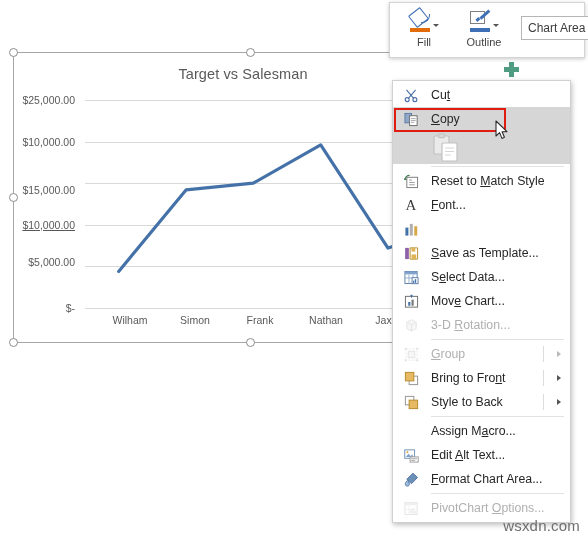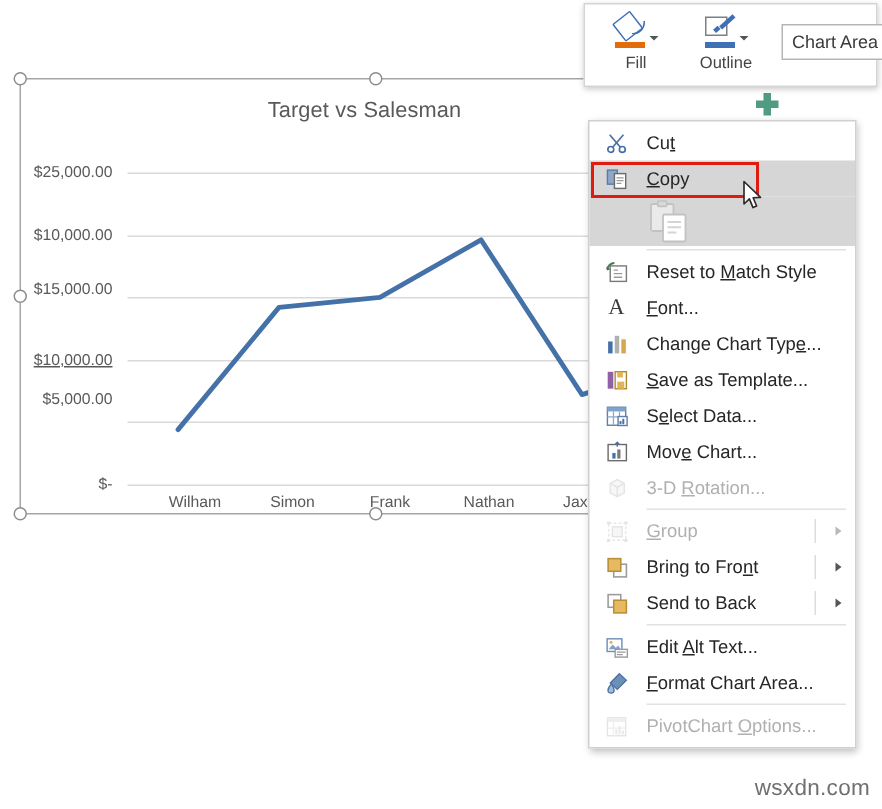--- a/index.html
+++ b/index.html
@@ -30,21 +30,21 @@
 
   #chart-title{
     position:absolute;left:0;right:0;top:14px;
     text-align:center;font-size:14.5px;color:#595959;
     letter-spacing:.1px;
     width:460px;
   }
 
   
   #plot{
-    position:absolute;left:72px;top:48px;width:404px;height:208px;margin-top:15px;
+    position:absolute;left:72px;top:48px;width:404px;height:208px;
   }
   .gridline{
     position:absolute;left:0;right:0;height:0;border-top:1px solid #d9d9d9;
   }
   .axis-label-y{
     position:absolute;right:calc(100% + 10px);
     font-size:10.5px;color:#595959;white-space:nowrap;
     transform:translateY(-50%);
     text-align:right;
   }
@@ -200,23 +200,23 @@
 
     <div class="gridline" style="top:0px;"></div>
     <div class="gridline" style="top:41.6px;"></div>
     <div class="gridline" style="top:83.2px;"></div>
     <div class="gridline" style="top:124.8px;"></div>
     <div class="gridline" style="top:166.4px;"></div>
     <div class="gridline" style="top:208px;"></div>
 
     <div class="axis-label-y" style="top:0px;">$25,000.00</div>
     <div class="axis-label-y" style="top:41.6px;">$10,000.00</div>
-    <div class="axis-label-y" style="top:78px;">$15,000.00</div>
+    <div class="axis-label-y" style="top:90px;">$15,000.00</div>
     <div class="axis-label-y" style="top:124.8px;text-decoration:underline;">$10,000.00</div>
-    <div class="axis-label-y" style="top:151px;">$5,000.00</div>
+    <div class="axis-label-y" style="top:162px;">$5,000.00</div>
     <div class="axis-label-y" style="top:208px;">$-</div>
 
     <div class="axis-label-x" style="left:45px;">Wilham</div>
     <div class="axis-label-x" style="left:110px;">Simon</div>
     <div class="axis-label-x" style="left:175px;">Frank</div>
     <div class="axis-label-x" style="left:241px;">Nathan</div>
     <div class="axis-label-x" style="left:307px;">Jaxson</div>
 
     <svg id="series-svg" viewBox="0 0 404 208" preserveAspectRatio="none">
       <polyline id="series-poly" fill="none" stroke="#4472a8" stroke-width="3.2" stroke-linejoin="round" stroke-linecap="round" points="33.7,171.4 101.0,89.9 168.3,83.2 235.7,44.9 303.0,148.1 370.3,126.5"></polyline>
@@ -311,21 +311,20 @@
       <span><span class="u">F</span>ont...</span>
     </div>
     <div class="mi">
       <span class="mi-icon" style="">
         <svg width="15" height="15" viewBox="0 0 16 16">
           <rect x="1.5" y="6" width="3.2" height="8.5" fill="#4472a8"></rect>
           <rect x="6.2" y="2" width="3.2" height="12.5" fill="#b0b0b0"></rect>
           <rect x="10.9" y="4.5" width="3.2" height="10" fill="#d6a84a"></rect>
         </svg>
       </span>
-      <span>Change Chart Typ<span class="u">e</span>...</span>
     </div>
     <div class="mi">
       <span class="mi-icon" style="">
         <svg width="15" height="15" viewBox="0 0 16 16">
           <rect x="1.2" y="2" width="4" height="12" fill="#8f62a8"></rect>
           <path d="M6.5 2h8v12h-8z" fill="#fff" stroke="#b08a2e" stroke-width="1"></path>
           <rect x="8" y="2" width="4" height="4" fill="#e0b455"></rect>
           <rect x="8" y="9" width="5" height="5" fill="#e0b455"></rect>
         </svg>
       </span>
@@ -393,25 +392,28 @@
       <span class="mi-sep-left"></span>
       <span class="mi-arrow"></span>
     </div>
     <div class="mi">
       <span class="mi-icon" style="">
         <svg width="15" height="15" viewBox="0 0 16 16">
           <rect x="1.5" y="1.5" width="9" height="9" fill="none" stroke="#9a9a9a" stroke-width="1.1"></rect>
           <rect x="5.5" y="5.5" width="9" height="9" fill="#e8b963" stroke="#b98f31" stroke-width="1.1"></rect>
         </svg>
       </span>
-      <span>Send to Back</span>
+      <span>Style to Back</span>
       <span class="mi-sep-left"></span>
       <span class="mi-arrow"></span>
     </div>
     <div class="mi-divider"></div>
+    <div class="mi">
+      <span>Assign M<span class="u">a</span>cro...</span>
+    </div>
     <div class="mi">
       <span class="mi-icon" style="">
         <svg width="15" height="15" viewBox="0 0 16 16">
           <rect x="0.8" y="2" width="10.5" height="9" fill="#fff" stroke="#6b8fb5" stroke-width="1"></rect>
           <path d="M1.8 9.5l3-3.4 2.2 2.3 1.7-1.6 1.6 2.7z" fill="#7fa3cc"></path>
           <circle cx="3.6" cy="4.4" r="1.1" fill="#e0b455"></circle>
           <rect x="6.5" y="9.5" width="8.7" height="5.5" fill="#fff" stroke="#9a9a9a" stroke-width="1"></rect>
           <path d="M7.7 11.4h6.2M7.7 13.2h4.2" stroke="#9a9a9a" stroke-width="0.9"></path>
         </svg>
       </span>

